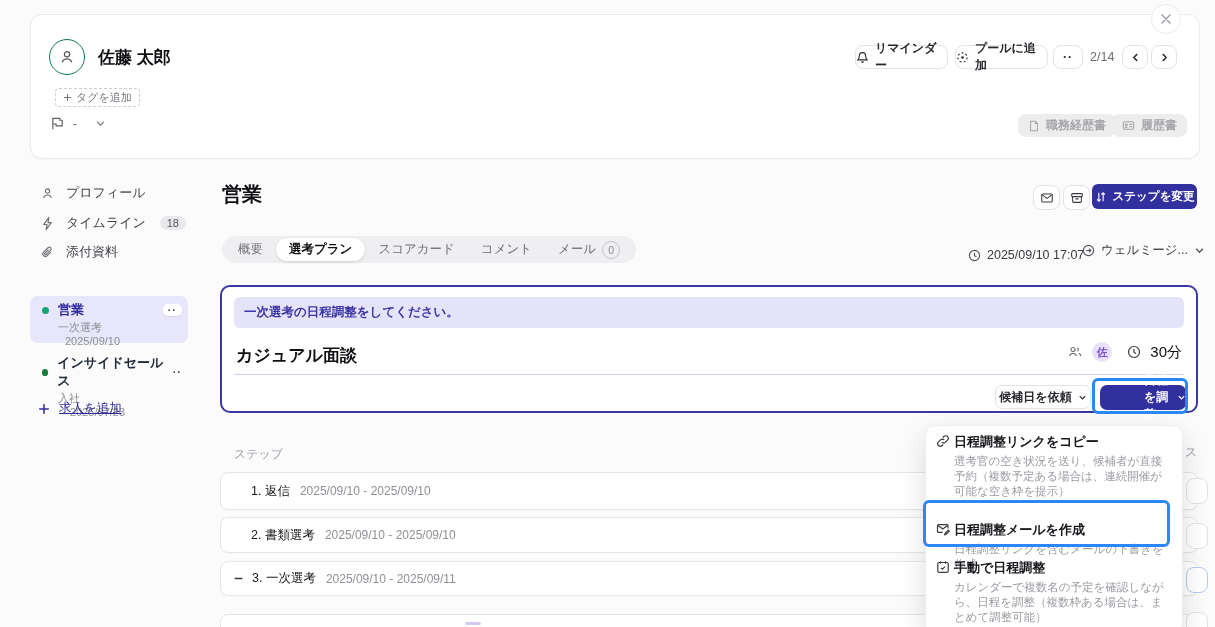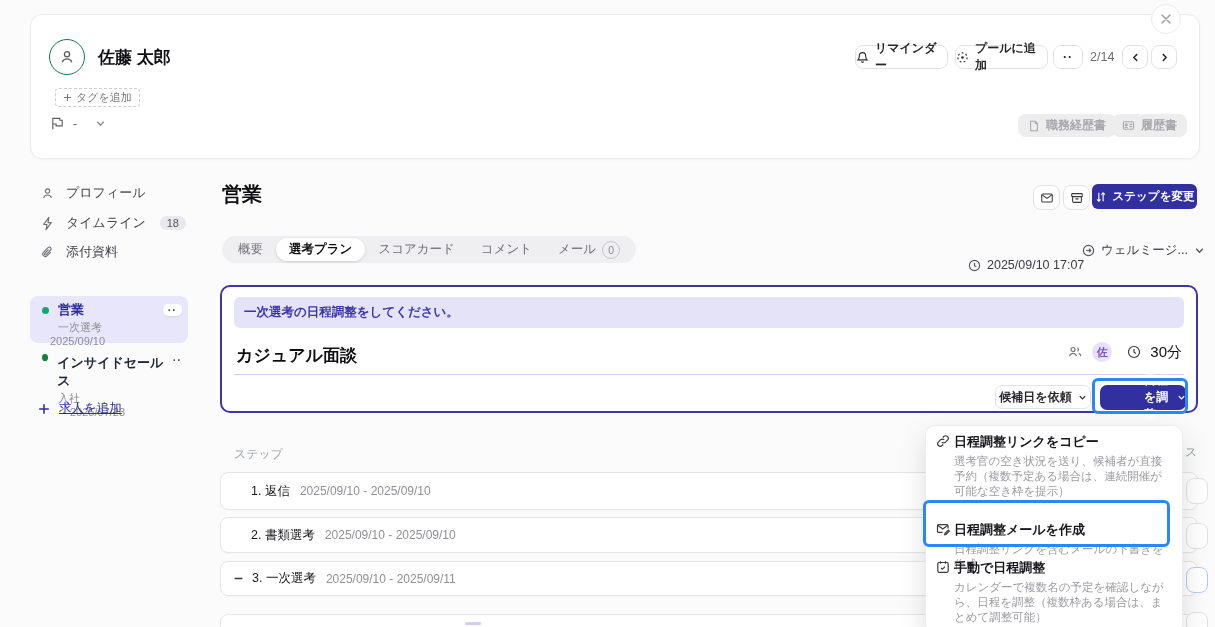--- a/index.html
+++ b/index.html
@@ -166,25 +166,25 @@
     <span>添付資料</span>
   </div>
 
   <div class="abs jobcard" style="left:30px;top:296px;height:47px;background:#e7e6fa;">
     <div style="display:flex;align-items:center;gap:9px;">
       <span class="dot" style="background:#16a571;"></span>
       <span class="jobtitle" style="color:#312e9c;">営業</span>
       <span style="margin-left:auto;background:#fff;border-radius:5px;box-shadow:0 1px 2px rgba(0,0,0,.08);padding:0 5px;font-size:11px;font-weight:700;color:#44444b;letter-spacing:1px;cursor:pointer;">··</span>
     </div>
     <div class="jobsub" style="margin-left:16px;">一次選考</div>
-    <div class="jobsub" style="margin-left:8px;">2025/09/10</div>
+    <div class="jobsub" style="margin-left:23px;">2025/09/10</div>
   </div>
 
   <div class="abs jobcard" style="left:30px;top:349px;height:47px;">
-    <div style="display:flex;align-items:flex-start;gap:9px;">
+    <div style="display:flex;align-items:center;gap:9px;">
       <span class="dot" style="background:#15803d;"></span>
       <span class="jobtitle" style="color:#1f2937;">インサイドセールス</span>
       <span style="margin-left:auto;font-size:11px;font-weight:700;color:#44444b;letter-spacing:1px;cursor:pointer;">··</span>
     </div>
     <div class="jobsub" style="margin-left:16px;">入社</div>
     <div class="jobsub" style="margin-left:28px;">2025/07/23</div>
   </div>
 
   <div class="abs" style="left:38px;top:400px;display:flex;align-items:center;gap:9px;cursor:pointer;">
     <span class="icon">
@@ -234,21 +234,21 @@
       </div>
     <div class="tab">
         <span>コメント</span>
       </div>
     <div class="tab">
       <span>メール</span>
       <span class="tab-badge">0</span>
     </div>
   </div>
 
-  <div class="abs" style="left:968px;top:258px;display:flex;align-items:center;gap:6px;">
+  <div class="abs" style="left:968px;top:248px;display:flex;align-items:center;gap:6px;">
     <span class="icon">
       <svg width="13" height="13" viewBox="0 0 14 14" fill="none" stroke="#55555c" stroke-width="1.2">
           <circle cx="7" cy="7" r="5.5"></circle>
           <path d="M7 4v3.2l2 1.2"></path>
         </svg>
     </span>
     <span style="font-size:12.5px;color:#3a3a40;">2025/09/10 17:07</span>
   </div>
   <div class="abs" style="left:1082px;top:242px;display:flex;align-items:center;gap:6px;cursor:pointer;">
     <span class="icon">

